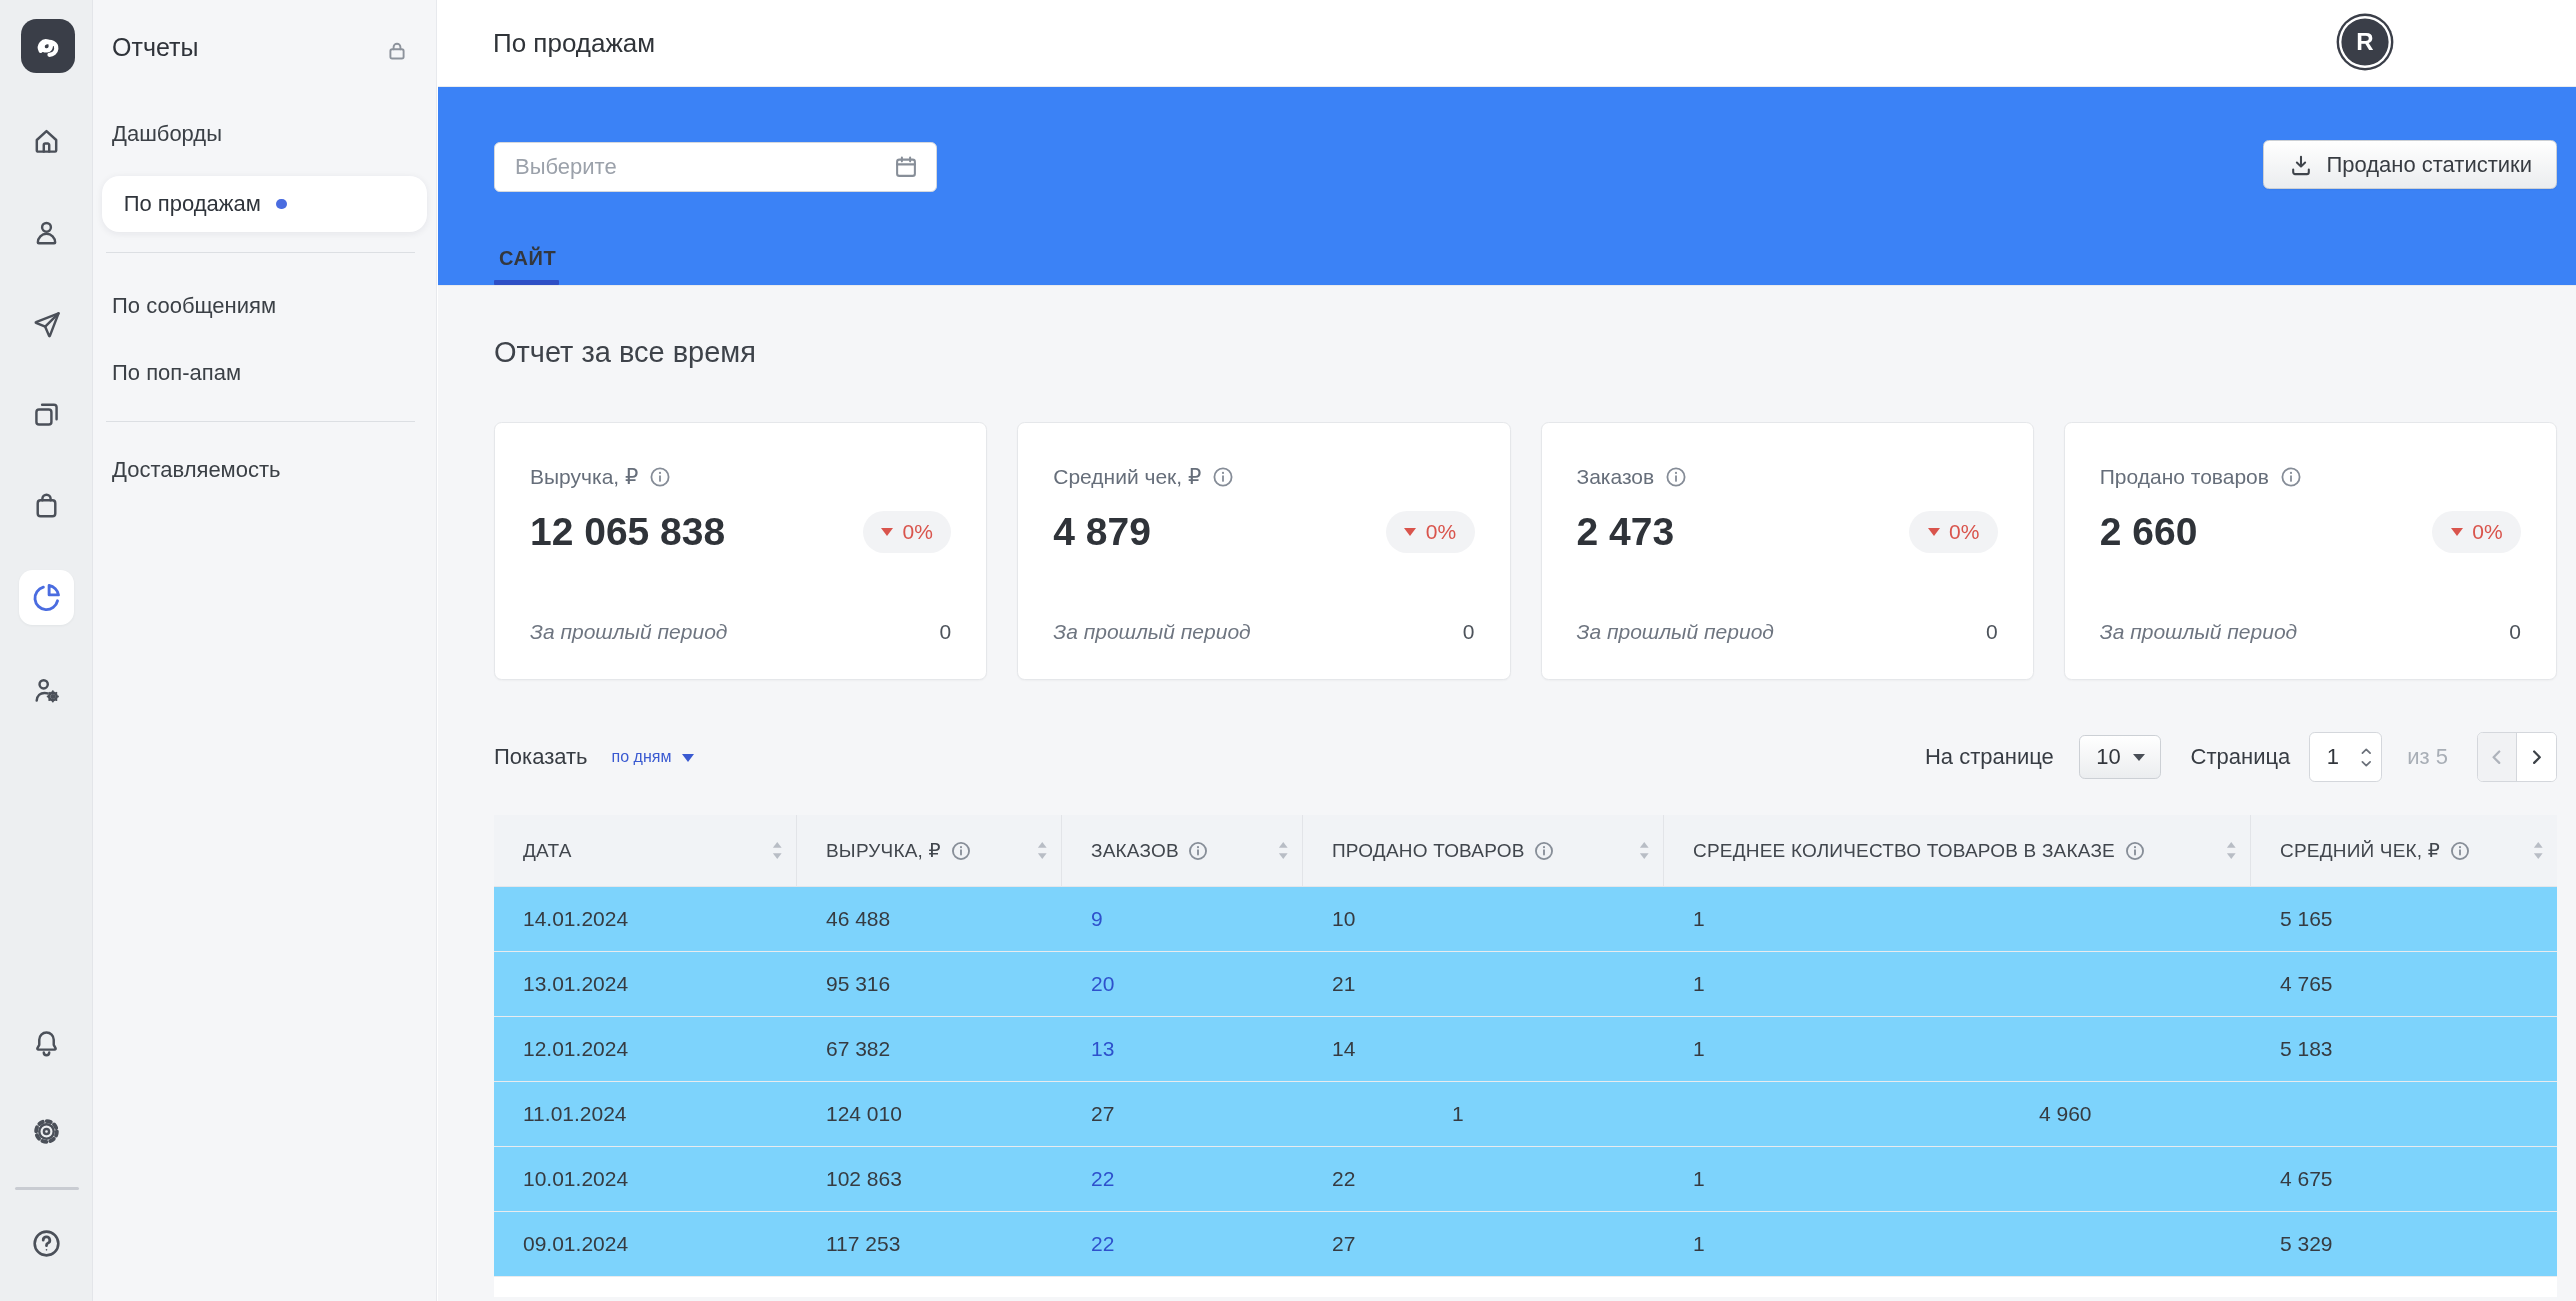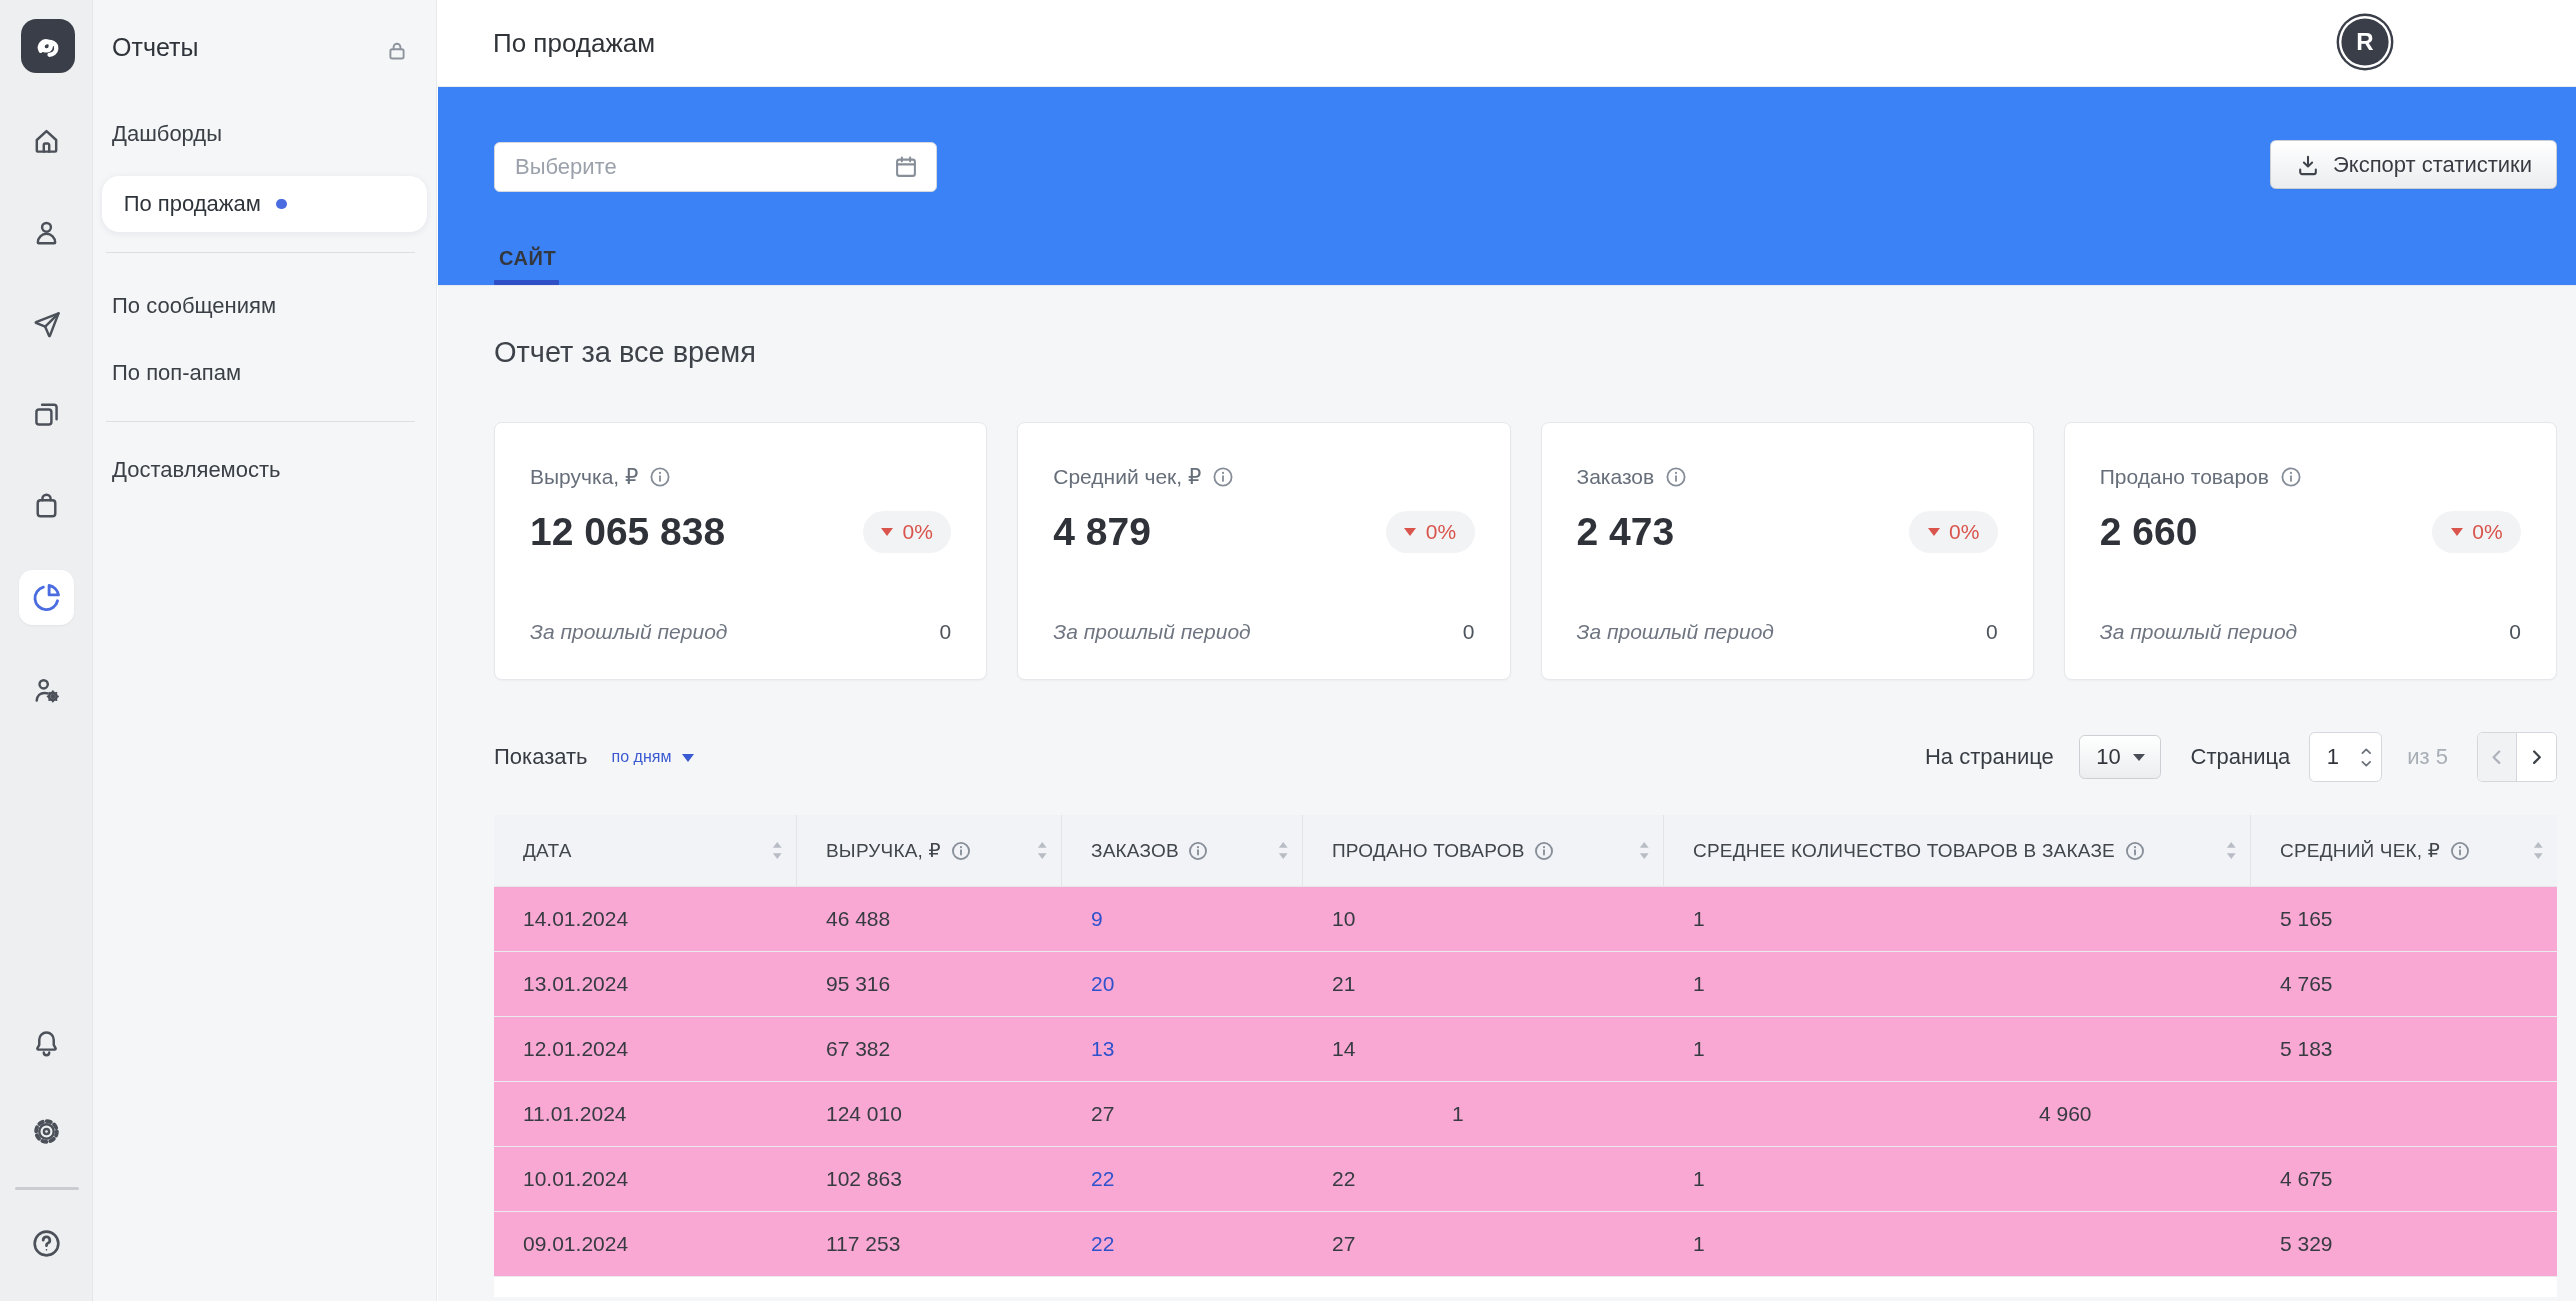--- a/index.html
+++ b/index.html
@@ -121,21 +121,21 @@
 
   
   .tbl { margin-top:33px; }
   .thead { display:flex; height:72px; background:#f1f3f6; border-bottom:1px solid #e4e6ea; }
   .th { display:flex; align-items:center; padding:0 12.5px 0 29px; border-right:1px solid #e2e4e8;
         cursor:pointer; }
   .th:last-child { border-right:0; }
   .th .hl { font-size:19px; font-weight:500; color:#41464d; letter-spacing:0.2px; }
   .th .info { margin-left:8.7px; color:#878e98; flex:0 0 auto; }
   .th .sort { margin-left:auto; padding-left:9.6px; flex:0 0 auto; }
-  .trow { display:flex; height:65px; background:#f9a8d4; border-bottom:1px solid #e9ebee; }
+  .trow { display:flex; height:65px; background:#7dd3fc; border-bottom:1px solid #e9ebee; }
   .td { display:flex; align-items:center; padding-left:29px; font-size:21px; color:#363b41; }
   .td.link { color:#2e51cc; cursor:pointer; }
   .c0 { width:303px; } .c1 { width:265px; } .c2 { width:241px; }
   .c3 { width:361px; } .c4 { width:587px; } .c5 { flex:1; }
   .tbl-filler { height:20px; background:#ffffff; }
 </style>
 </head>
 <body>
 
 <nav class="rail">
@@ -291,21 +291,21 @@
       </span>
     </div>
 
     <button class="export-btn">
       <span>
         <svg width="26" height="26" viewBox="0 0 24 24" class="stroke">
             <path d="M12 4.4 v8.9 M8.2 9.7 l3.8 3.8 3.8 -3.8"></path>
             <path d="M4.8 16.2 v2.5 a1.7 1.7 0 0 0 1.7 1.7 h11 a1.7 1.7 0 0 0 1.7 -1.7 v-2.5"></path>
           </svg>
       </span>
-      <span>Экспорт статистики</span>
+      <span>Продано статистики</span>
     </button>
 
     <div class="tab">САЙТ</div>
     <div class="tab-underline"></div>
   </div>
 
   <div class="content">
 
     <h2 class="section-h">Отчет за все время</h2>
 

